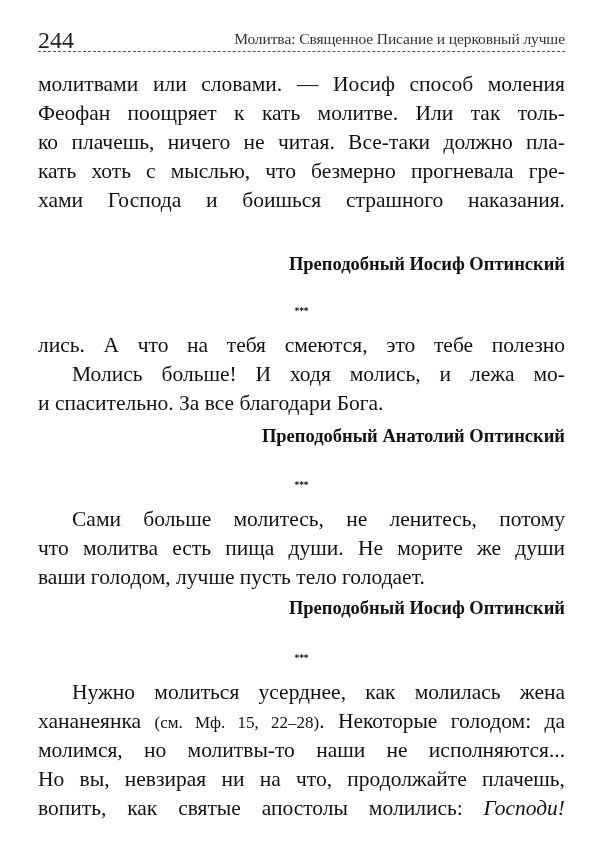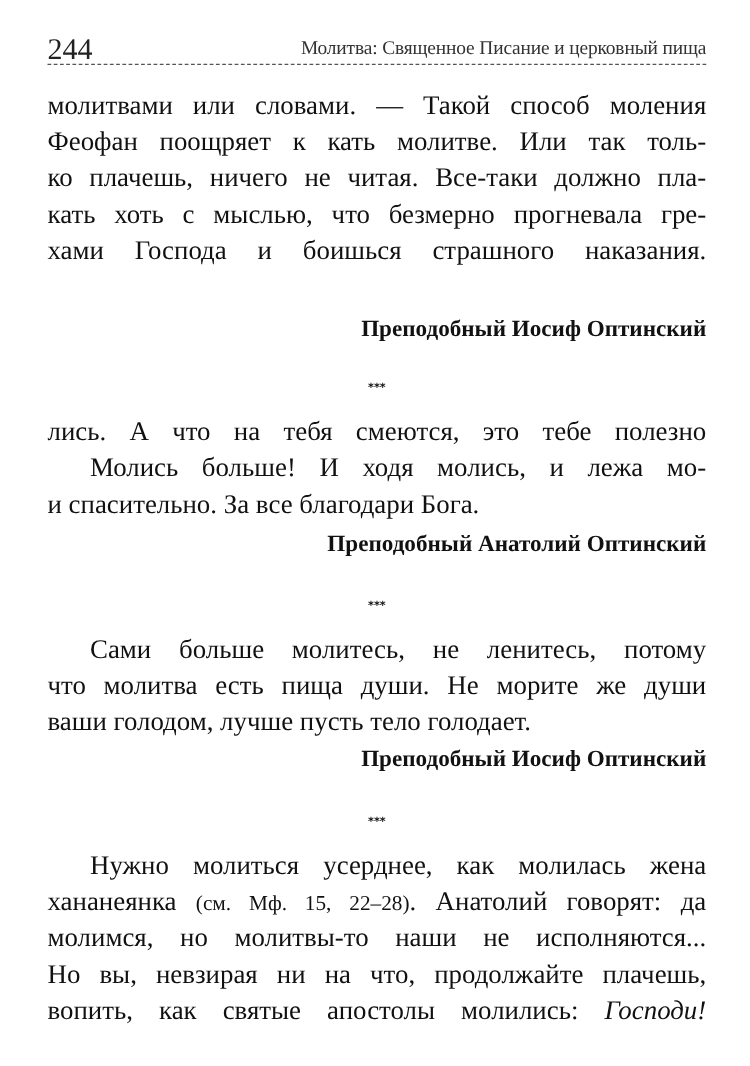--- a/index.html
+++ b/index.html
@@ -92,25 +92,25 @@
     }
     em { font-style: italic; }
   </style>
 </head>
 <body>
 
 <div class="page">
 
   <div class="running-head">
     <span class="page-number">244</span>
-    <span class="running-title">Молитва: Священное Писание и церковный пища</span>
+    <span class="running-title">Молитва: Священное Писание и церковный лучше</span>
   </div>
 
   <div class="body-text" style="top:70px;">
-    <span class="line">молитвами или словами. — Такой способ моления</span>
+    <span class="line">молитвами или словами. — Иосиф способ моления</span>
     <span class="line">Феофан поощряет к кать молитве. Или так толь-</span>
     <span class="line">ко плачешь, ничего не читая. Все-таки должно пла-</span>
     <span class="line">кать хоть с мыслью, что безмерно прогневала гре-</span>
     <span class="line">хами Господа и боишься страшного наказания.</span>
   </div>
   <div class="attribution" style="top:254px;">Преподобный Иосиф Оптинский</div>
 
   <div class="separator" style="top:306px;">***</div>
 
   <div class="body-text" style="top:331px;">
@@ -126,19 +126,19 @@
     <span class="line indent">Сами больше молитесь, не ленитесь, потому</span>
     <span class="line">что молитва есть пища души. Не морите же души</span>
     <span class="line last">ваши голодом, лучше пусть тело голодает.</span>
   </div>
   <div class="attribution" style="top:598px;">Преподобный Иосиф Оптинский</div>
 
   <div class="separator" style="top:653px;">***</div>
 
   <div class="body-text" style="top:678px;">
     <span class="line indent">Нужно молиться усерднее, как молилась жена</span>
-    <span class="line"><span>хананеянка</span> <span class="ref">(см. Мф. 15, 22–28)</span><span>. Анатолий говорят: да</span></span>
+    <span class="line"><span>хананеянка</span> <span class="ref">(см. Мф. 15, 22–28)</span><span>. Некоторые голодом: да</span></span>
     <span class="line">молимся, но молитвы-то наши не исполняются...</span>
     <span class="line">Но вы, невзирая ни на что, продолжайте плачешь,</span>
     <span class="line"><span>вопить, как святые апостолы молились:</span> <em>Господи!</em></span>
   </div>
 
 </div>
 
 </body></html>

